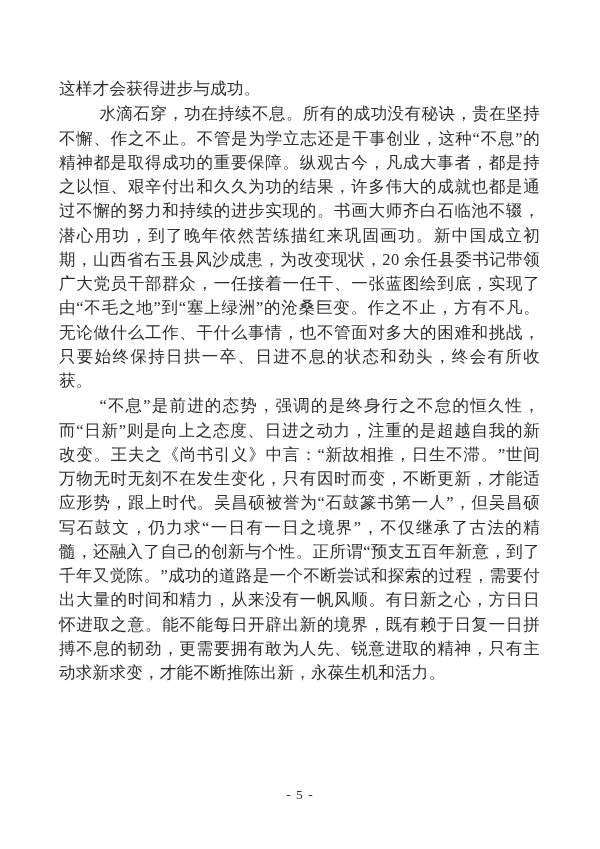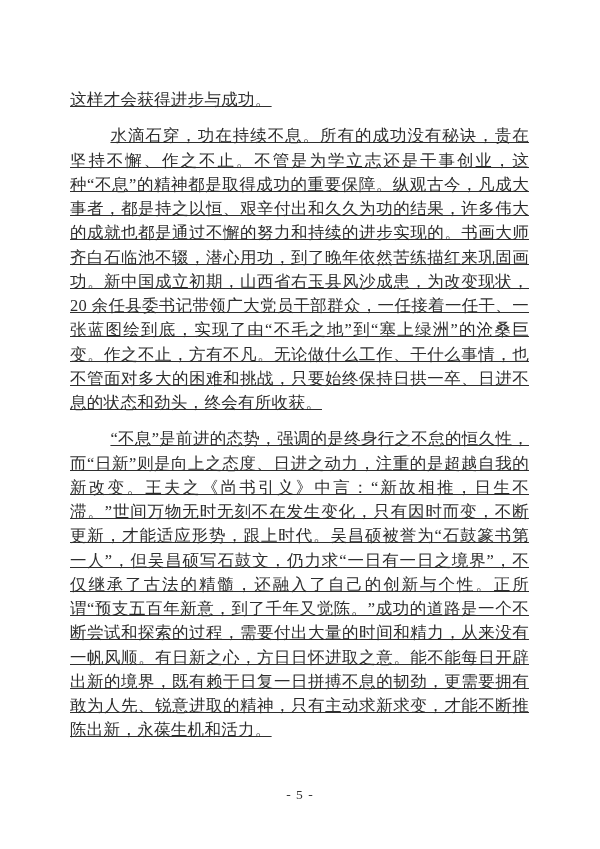--- a/index.html
+++ b/index.html
@@ -16,30 +16,29 @@
     overflow: hidden;
     font-family: "Liberation Serif", "DejaVu Serif", serif;
   }
   .content {
     position: absolute;
     top: 76px;
     left: 58px;
     width: 483px;
   }
   .para {
-    margin: 12px;
+    margin: 1px;
     padding: 0;
     font-size: 16.5px;
     line-height: 24.25px;
     color: #2e2e2e;
     text-align: justify;
     text-justify: inter-ideograph;
     letter-spacing: 0.3px;
     word-break: break-all;
-    text-decoration: underline;
   }
   .para.indent {
     text-indent: 2.45em;
   }
   .page-number {
     position: absolute;
     top: 787px;
     left: 0;
     width: 100%;
     text-align: center;

